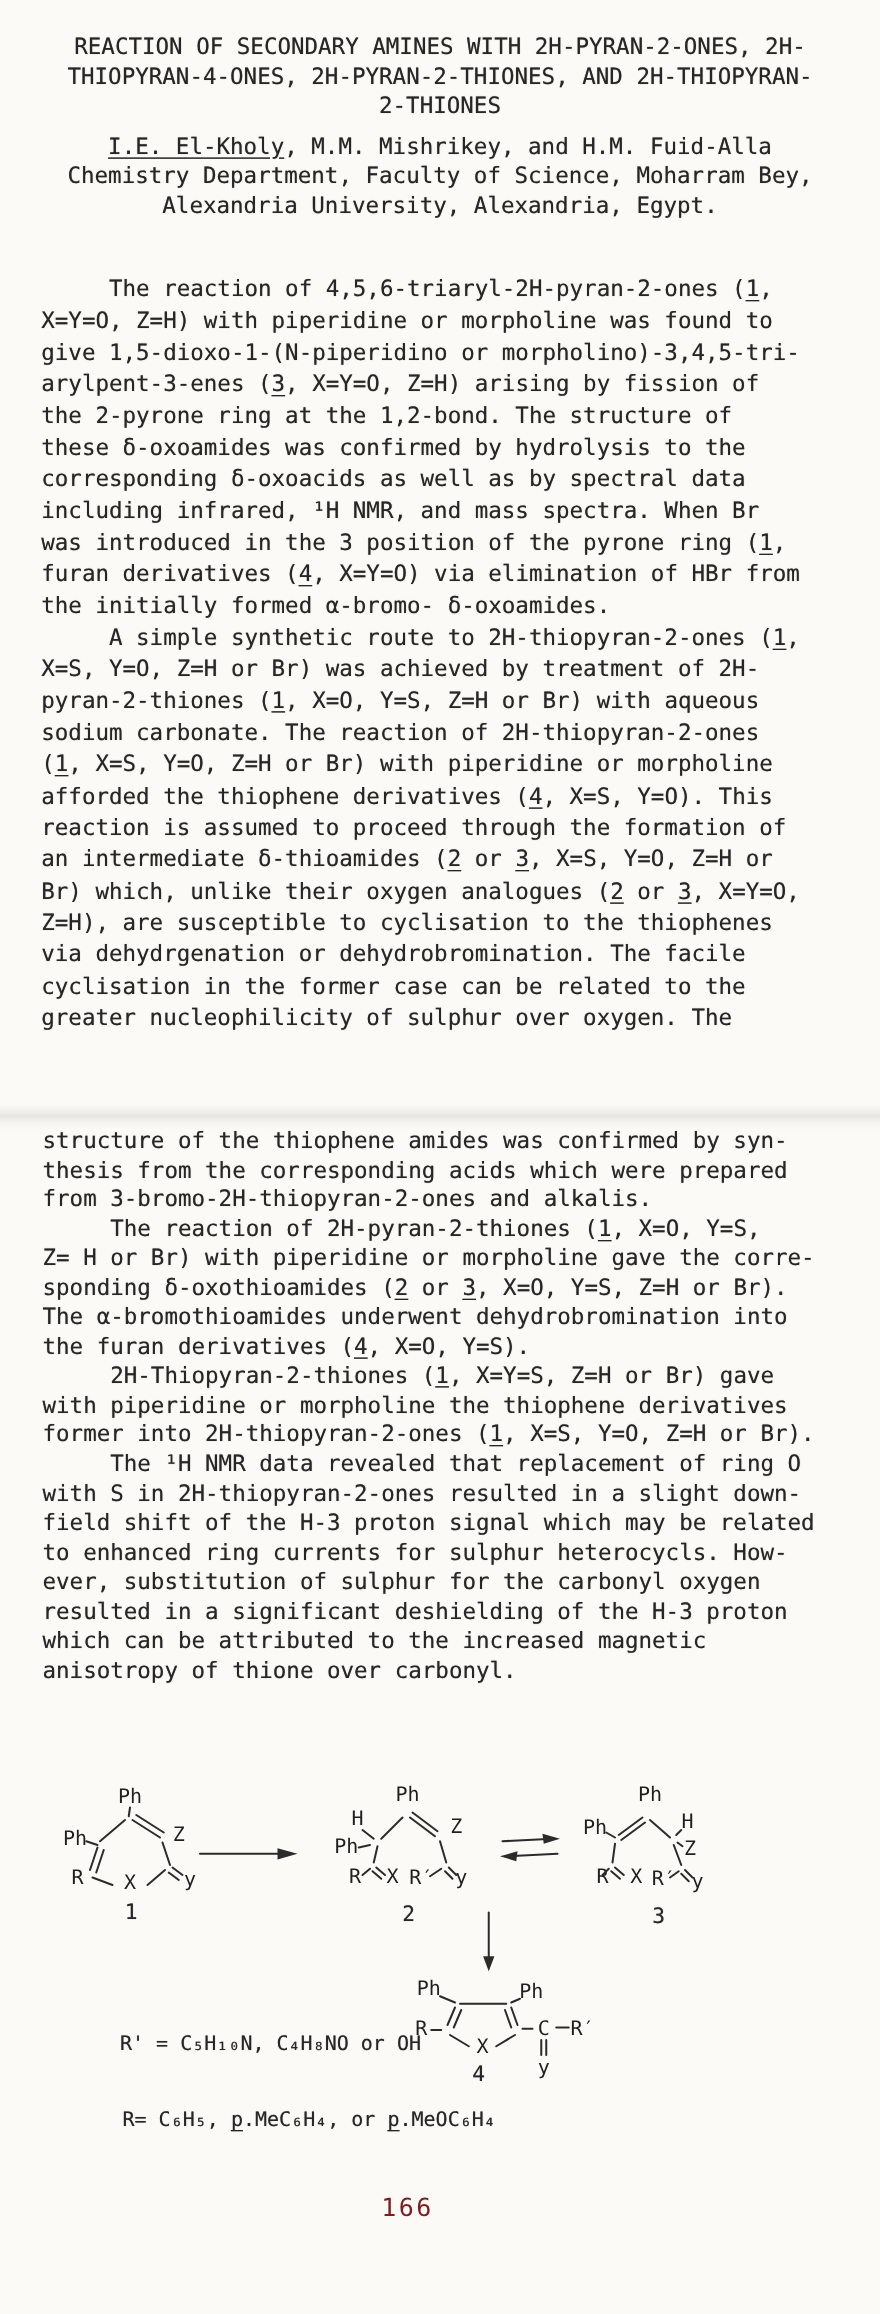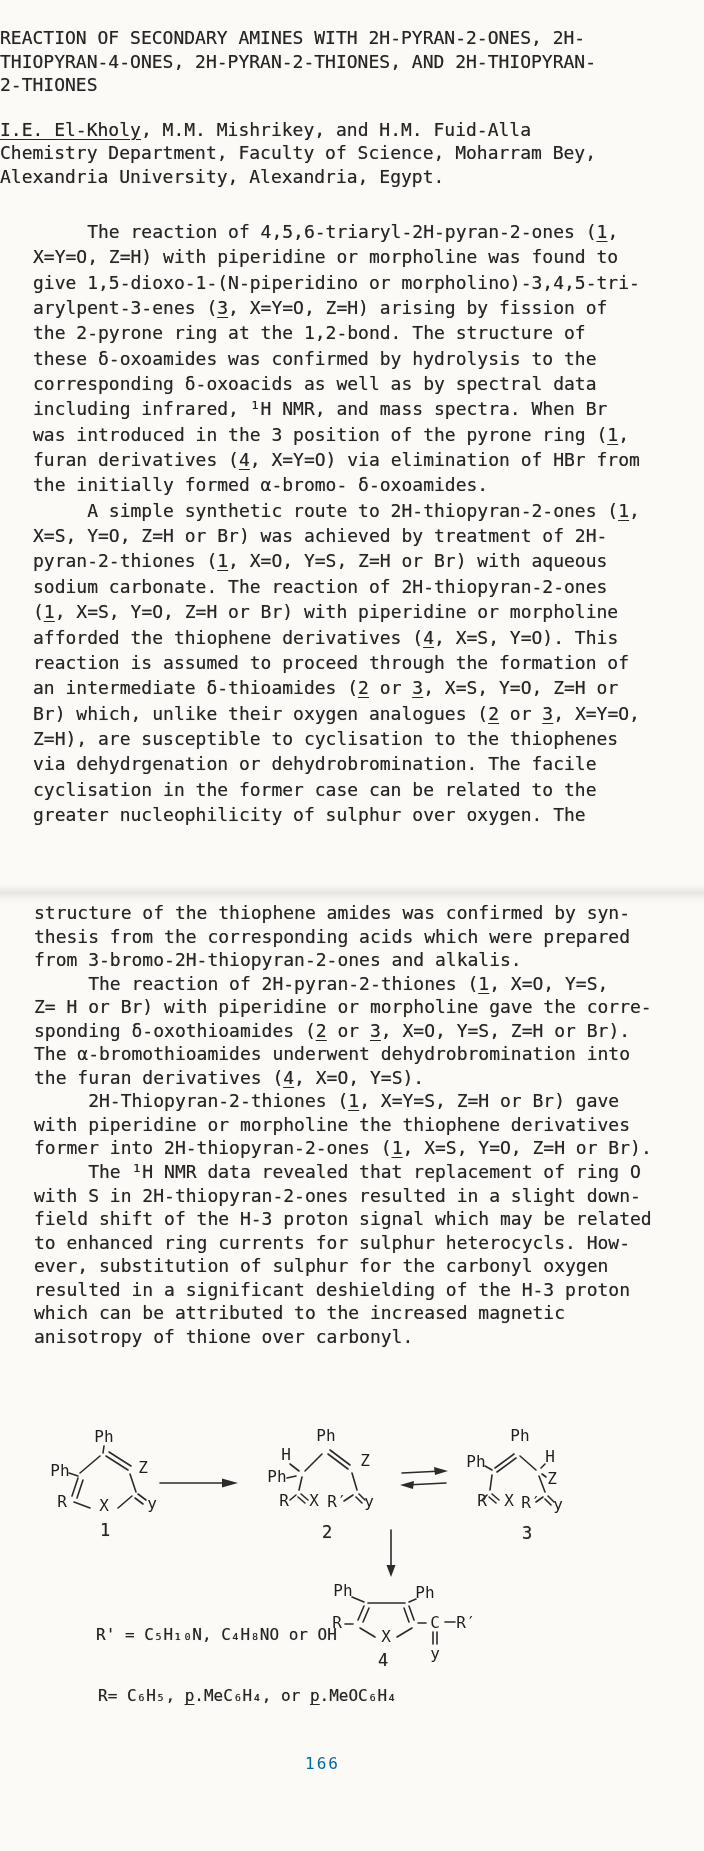--- a/index.html
+++ b/index.html
@@ -5,33 +5,33 @@
   html,body{margin:0;padding:0}
   body{
     width:704px;height:1851px;position:relative;overflow:hidden;
     background:#fbfaf7;
     font-family:"DejaVu Sans Mono","Liberation Mono",monospace;
     color:#262626;
   }
   .abs{position:absolute}
   .scan{text-shadow:0 0 .7px rgba(45,45,45,.6)}
   .line{white-space:pre;font-size:18px}
-  #header{left:0;top:26px;width:704px;text-align:left}
+  #header{left:0;top:26px;width:704px;text-align:center}
   #header .line{line-height:23.6px}
-  #byline-block{margin-top:21px}
+  #byline-block{margin-top:9px}
   #page1-text{left:33px;top:219px;width:660px}
   #page1-text .line{line-height:25.35px}
   #page2-text{left:34px;top:901px;width:660px}
   #page2-text .line{line-height:23.55px}
   u{text-underline-offset:2.5px}
   .seam{left:0;top:884px;width:704px;height:20px;
     background:linear-gradient(180deg,rgba(190,188,180,0) 0%,rgba(185,183,174,.30) 45%,rgba(205,203,195,.12) 72%,rgba(190,188,180,0) 100%)}
   .num{font-size:17px;width:22px;text-align:center}
   .legend-line{font-size:16px;white-space:pre;line-height:24px}
-  #page-num{font-size:16px;color:#0369a1;letter-spacing:2px}
+  #page-num{font-size:20px;color:#7f1d1d;letter-spacing:2px}
   svg line{stroke:#2b2b2b;stroke-width:1.6;stroke-linecap:round;fill:none}
   svg polygon{fill:#2b2b2b;stroke:none}
   svg text{font-family:"DejaVu Sans Mono","Liberation Mono",monospace;font-size:16px;fill:#1f1f1f}
 </style>
 </head>
 <body>
 
 <div id="header" class="abs scan">
   <div>
       <div class="line">REACTION OF SECONDARY AMINES WITH 2H-PYRAN-2-ONES, 2H-</div>

